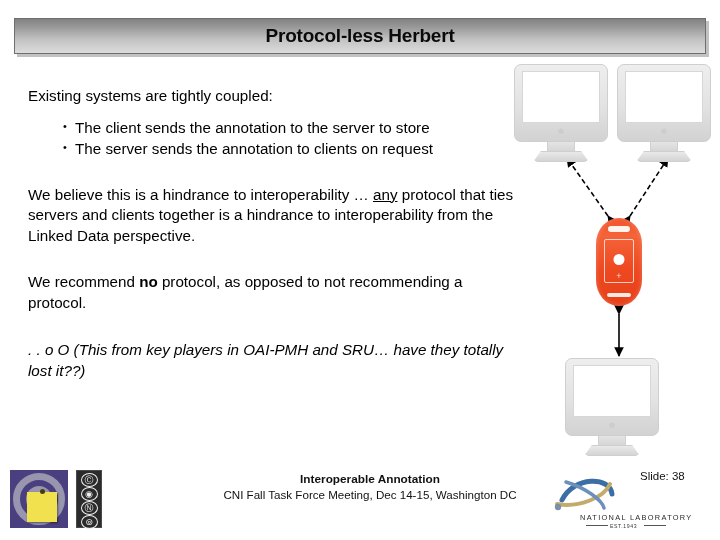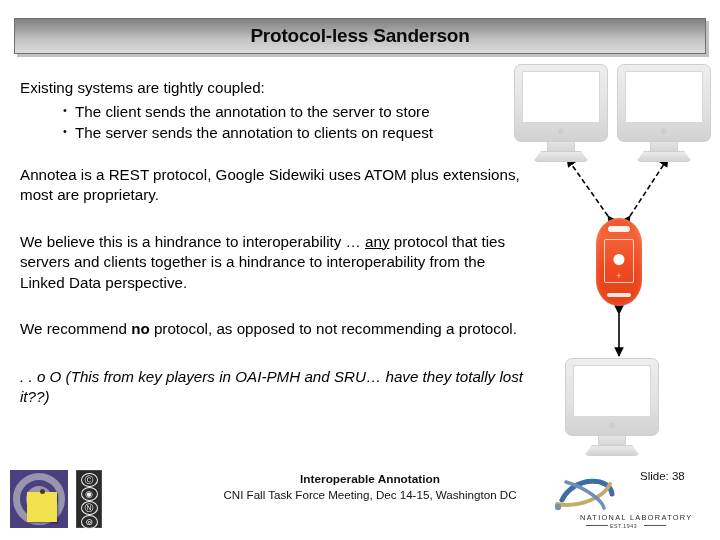--- a/index.html
+++ b/index.html
@@ -43,21 +43,21 @@
   #body-column {
     position: absolute;
     left: 18px;
     top: 76px;
     width: 510px;
   }
   .para {
     font-size: 15.2px;
     line-height: 20.5px;
     color: #000;
-    margin: 2px;
+    margin: 10px;
   }
   .para.gap-1 { margin-top: 22px; }
   .para.gap-2 { margin-top: 26px; }
   .para.gap-3 { margin-top: 26px; }
   .para.gap-4 { margin-top: 27px; }
   .bullet-list {
     list-style: none;
     margin: 1px;
     padding: 0 0 0 44px;
   }
@@ -341,33 +341,32 @@
     height: 1px;
     background: #555;
   }
   #lanl-rule-l { left: 34px; width: 22px; }
   #lanl-rule-r { left: 92px; width: 22px; }
 </style>
 </head>
 <body>
 
 <div id="title-bar">
-  <span id="title-text">Protocol-less Sanderson</span>
+  <span id="title-text">Protocol-less Herbert</span>
 </div>
 
 <div id="body-column">
 
   <p class="para">Existing systems are tightly coupled:</p>
 
   <ul class="bullet-list">
     <li>The client sends the annotation to the server to store</li>
     <li>The server sends the annotation to clients on request</li>
   </ul>
 
-  <p class="para gap-1">Annotea is a REST protocol, Google Sidewiki uses ATOM plus extensions, most are proprietary.</p>
 
   <p class="para gap-2"><span>We believe this is a hindrance to interoperability … </span><span class="u">any</span><span> protocol that ties servers and clients together is a hindrance to interoperability from the Linked Data perspective.</span></p>
 
   <p class="para gap-3"><span>We recommend </span><span class="b">no</span><span> protocol, as opposed to not recommending a protocol.</span></p>
 
   <p class="para gap-4 it">. . o O (This from key players in OAI-PMH and SRU… have they totally lost it??)</p>
 </div>
 
 <div id="diagram">
 

